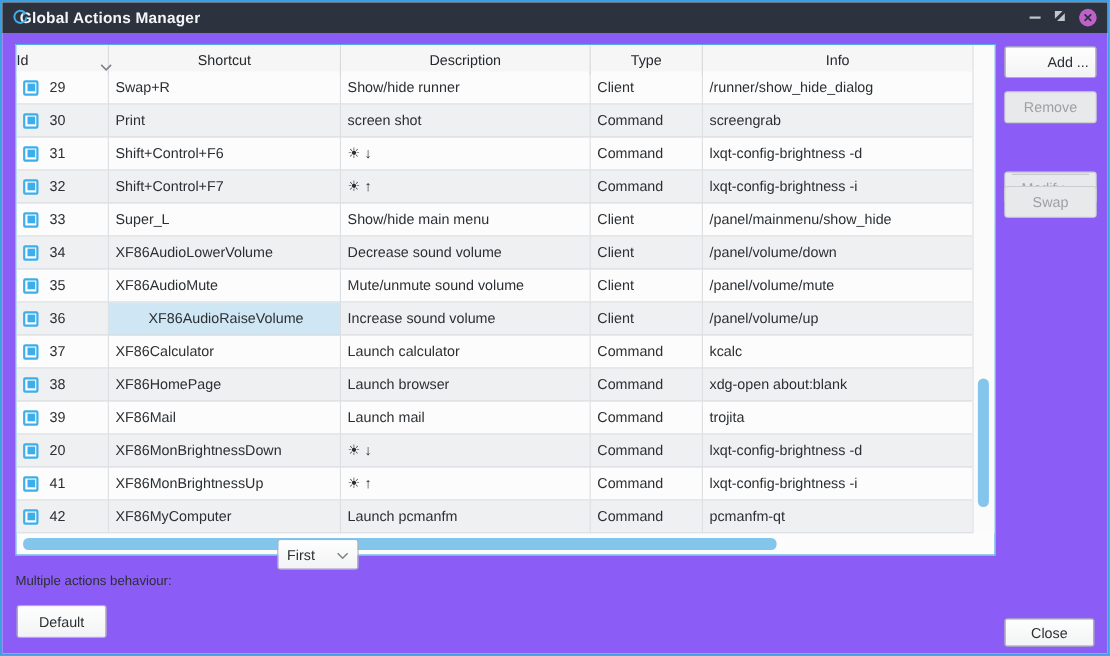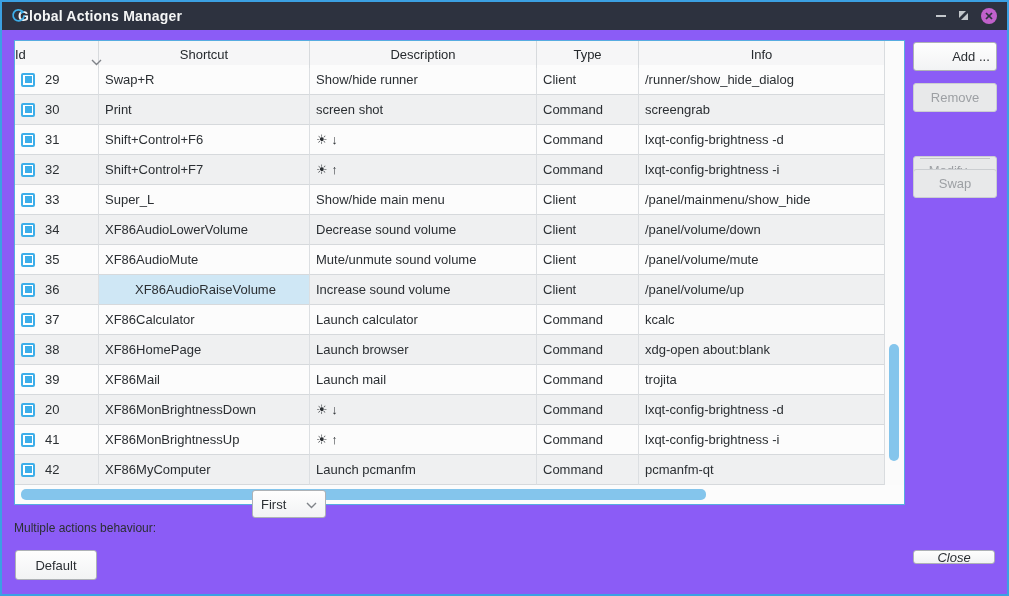--- a/index.html
+++ b/index.html
@@ -85,21 +85,21 @@
     font-family:"Liberation Sans","DejaVu Sans",sans-serif;
   }
   .btn.disabled { background:#e8e9ea; border-color:#cbced1; color:#9da0a4; }
   .side-btn { left:911px; width:84px; height:29px; }
   #btn-add    { top:12px;padding-left:32px; }
   #btn-remove { top:53px; }
   #btn-modify { top:94px;margin-top:32px; }
   .side-sep { position:absolute; left:918px; top:128px; width:70px; height:1px; background:#c2c5c8; }
   #btn-swap   { top:139px; }
   #btn-default { left:13px; top:520px; width:82px; height:30px; }
-  #btn-close   { left:911px; top:520px; width:82px; height:14px;font-style:italic; }
+  #btn-close   { left:911px; top:532px; width:82px; height:26px; }
 
   
   .behaviour-label { position:absolute; left:12px; top:484px; height:28px; line-height:28px; font-size:12px; color:#2b2f33; }
   .combo {
     position:absolute; left:203px; top:460px; width:74px; height:28px;
     background:linear-gradient(#fefefe,#f2f3f4); border:1px solid #aeb2b6; border-radius:3px;
     display:flex; align-items:center; justify-content:space-between; padding:0 8px;
     font-size:13px; color:#2b2f33;margin-left:47px;
   }
 </style>

